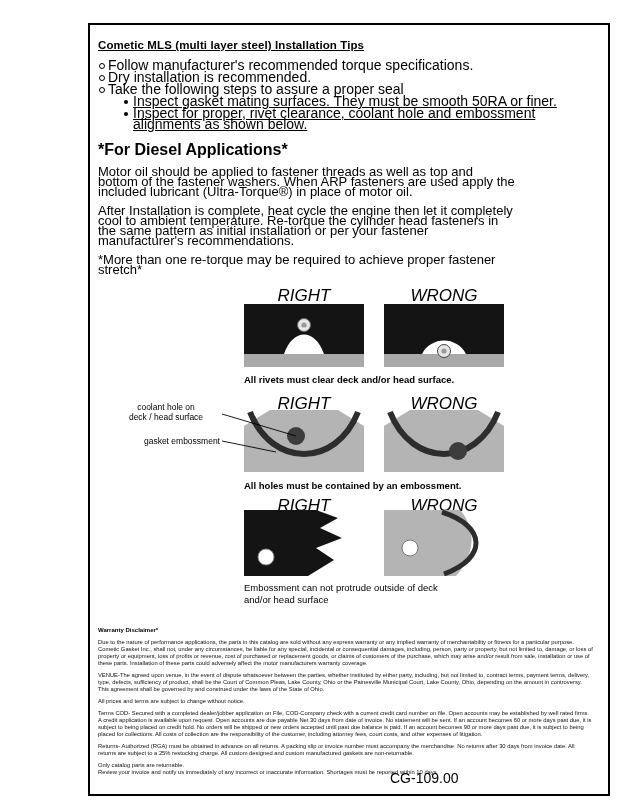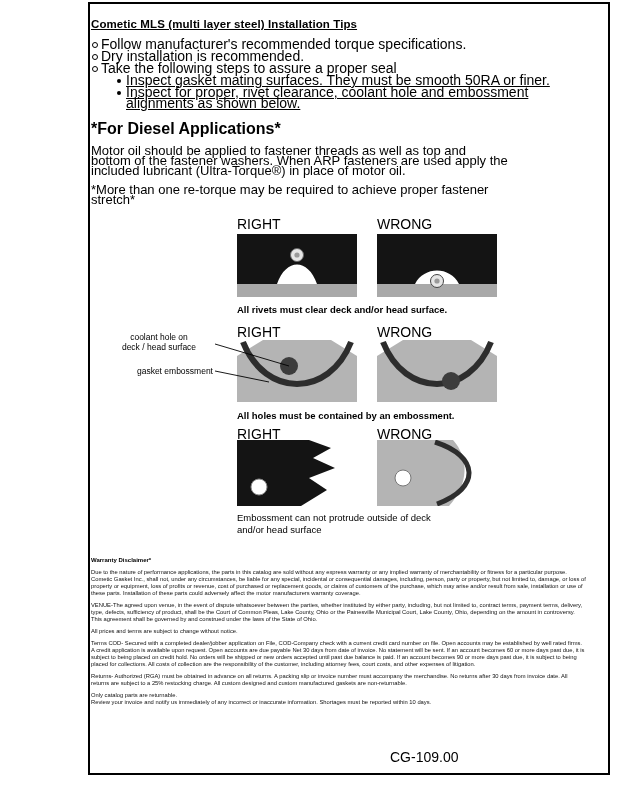--- a/index.html
+++ b/index.html
@@ -2,44 +2,44 @@
 <html><head>
 <meta charset="utf-8">
 <style>
   * { margin:0; padding:0; box-sizing:border-box; }
   html,body { background:#ffffff; }
   body {
     width:618px; height:800px; position:relative;
     font-family:"Liberation Sans", sans-serif; color:#000;
   }
   .page {
-    position:absolute; left:88px; top:2px; width:522px; height:773px;
+    position:absolute; left:88px; top:23px; width:522px; height:773px;
     border:2px solid #000; background:#fff;
-    padding:14px 10px 0 1px; overflow:hidden;
+    padding:14px 10px 0 8px; overflow:hidden;
   }
   .title {
     font-size:11.5px; font-weight:bold; text-decoration:underline;
     margin-bottom:9px; letter-spacing:0.1px;
   }
   ul.tips { list-style:none; font-size:14px; line-height:11px; }
   ul.tips > li { position:relative; padding-left:10px; margin-bottom:1px; }
   ul.tips > li::before {
     content:""; position:absolute; left:1px; top:3px;
     width:4px; height:4px; border:1px solid #000; border-radius:50%;
   }
   ul.subtips { list-style:none; margin-top:1px;text-decoration:underline; }
   ul.subtips > li { position:relative; padding-left:10px; margin-left:15px; margin-bottom:1px; }
   ul.subtips > li::before {
     content:""; position:absolute; left:1px; top:3.5px;
     width:4px; height:4px; background:#000; border-radius:50%;
   }
   .diesel-heading { font-size:16px; font-weight:bold; margin-top:11px; margin-bottom:8px; }
   .body-p { font-size:13px; line-height:10px; width:417px; margin-bottom:9px; }
   .diagrams { position:relative; height:324px; margin-top:11px; }
-  .dg-hdr { position:absolute; width:120px; text-align:left; font-size:14px; }
+  .dg-hdr { position:absolute; width:120px; text-align:center; font-size:17px;font-style:italic; }
   .fig { position:absolute; width:120px; line-height:0; }
   .caption { position:absolute; left:146px; font-size:9.5px; line-height:12px; white-space:pre-line; }
   .callout {
     position:absolute; left:14px; width:108px; text-align:right;
     font-size:8.5px; line-height:10px; white-space:pre-line;
   }
   .connectors { position:absolute; left:122px; top:120px; z-index:3; }
   .legal { margin-top:17px; width:495px; }
   .legal-heading { font-size:6px; font-weight:bold; margin-bottom:6px; }
   .legal p { font-size:5.8px; line-height:7px; margin-bottom:5px; white-space:pre-line; color:#111; }
@@ -58,20 +58,21 @@
     <li><span>Take the following steps to assure a proper seal</span>
       <ul class="subtips">
         <li><span>Inspect gasket mating surfaces.  They must be smooth 50RA or finer.</span></li>
         <li><span>Inspect for proper, rivet clearance, coolant hole and embossment alignments as shown below.</span></li>
       </ul>
     </li>
   </ul>
 
   <div class="diesel-heading">*For Diesel Applications*</div>
   <p class="body-p">Motor oil should be applied to fastener threads as well as top and bottom of the fastener washers. When ARP fasteners are used apply the included lubricant (Ultra-Torque®) in place of motor oil.</p>
+  <p class="body-p">After Installation is complete, heat cycle the engine then let it completely cool to ambient temperature. Re-torque the cylinder head fasteners in the same pattern as initial installation or per your fastener manufacturer's recommendations.</p>
   <p class="body-p">*More than one re-torque may be required to achieve proper fastener stretch*</p>
 
   <div class="diagrams">
 
     <div class="dg-hdr" style="left:146px; top:0;">RIGHT</div>
     <div class="dg-hdr" style="left:286px; top:0;">WRONG</div>
     <div class="fig" style="left:146px; top:18px;">
       <svg viewBox="0 0 120 66" width="120" height="66">
         <rect x="0" y="50" width="120" height="13" fill="#a9a9a9"></rect>
         <path d="M0,0 H120 V50 H80 C71,24 49,24 40,50 H0 Z" fill="#141414"></path>

